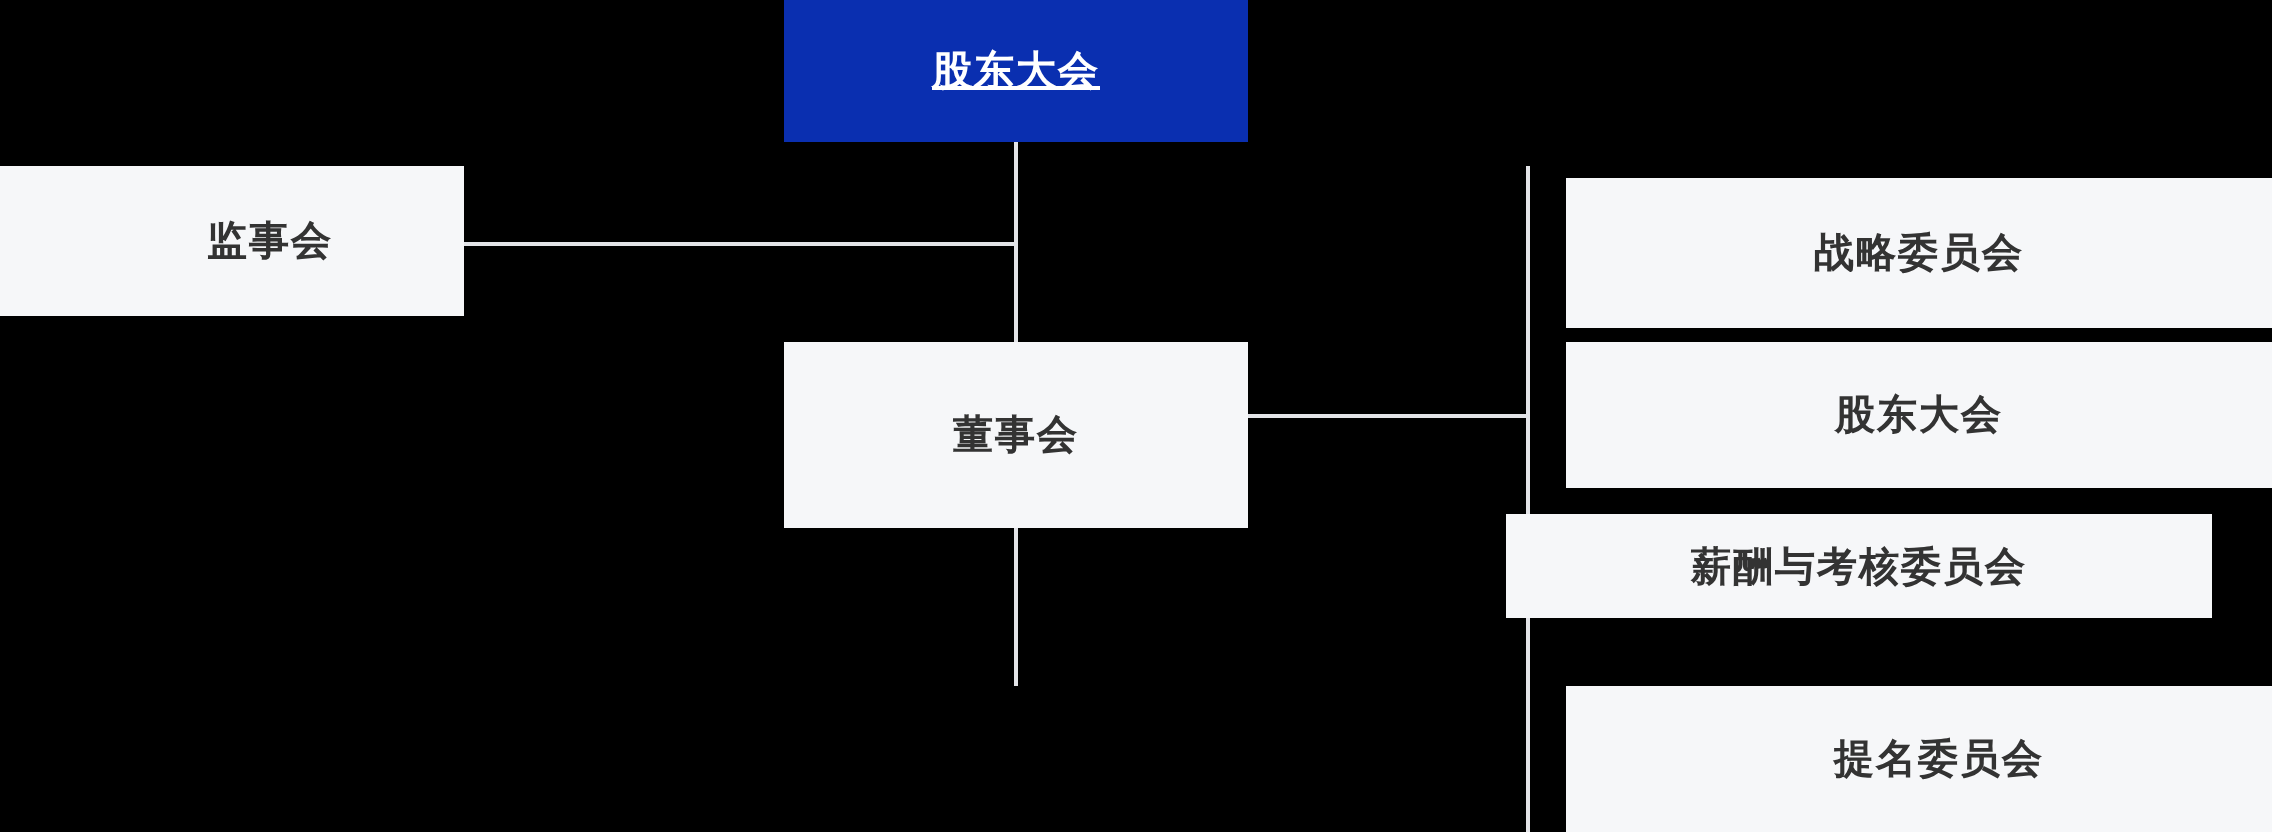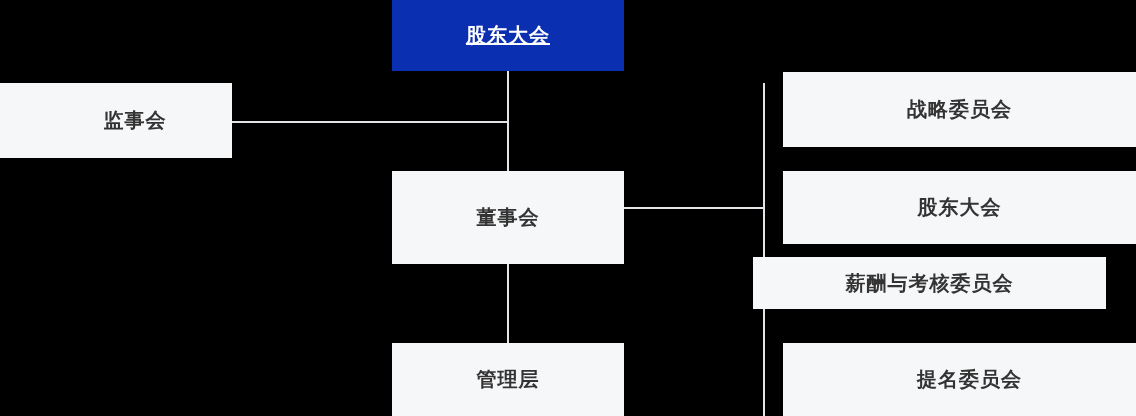--- a/index.html
+++ b/index.html
@@ -44,21 +44,21 @@
     position: absolute;
     background: var(--connector);
     z-index: 1;
   }
 
   
   .n-root         { left: 392px; top: 0;     width: 232px; height: 71px; }
   .n-supervisory  { left: 0;     top: 83px;  width: 232px; height: 75px; padding-left: 38px; }
   .n-board        { left: 392px; top: 171px; width: 232px; height: 93px; }
   .n-management   { left: 392px; top: 343px; width: 232px; height: 73px; }
-  .n-strategy     { left: 783px; top: 72px;  width: 353px; height: 75px; }
+  .n-strategy     { left: 783px; top: 89px;  width: 353px; height: 75px; }
   .n-audit        { left: 783px; top: 171px; width: 353px; height: 73px; }
   .n-remuneration { left: 753px; top: 257px; width: 353px; height: 52px; }
   .n-nomination   { left: 783px; top: 343px; width: 353px; height: 73px; padding-left: 20px; }
 
   
   .c-root-vertical        { left: 507px; top: 71px;  width: 2px;   height: 272px; }
   .c-supervisory-horizontal { left: 232px; top: 121px; width: 276px; height: 2px; }
   .c-board-horizontal     { left: 624px; top: 207px; width: 140px; height: 2px; }
   .c-committees-vertical  { left: 763px; top: 83px;  width: 2px;   height: 333px; }
 </style>
@@ -71,21 +71,20 @@
   <div class="connector c-supervisory-horizontal"></div>
   <div class="connector c-board-horizontal"></div>
   <div class="connector c-committees-vertical"></div>
 
   <div class="node primary n-root">股东大会</div>
 
   <div class="node n-supervisory">监事会</div>
 
   <div class="node n-board">董事会</div>
 
-  <div class="node n-management">管理层</div>
 
   <div class="node n-strategy">战略委员会</div>
 
   <div class="node n-audit">股东大会</div>
 
   <div class="node n-remuneration">薪酬与考核委员会</div>
 
   <div class="node n-nomination">提名委员会</div>
 
 </div>

